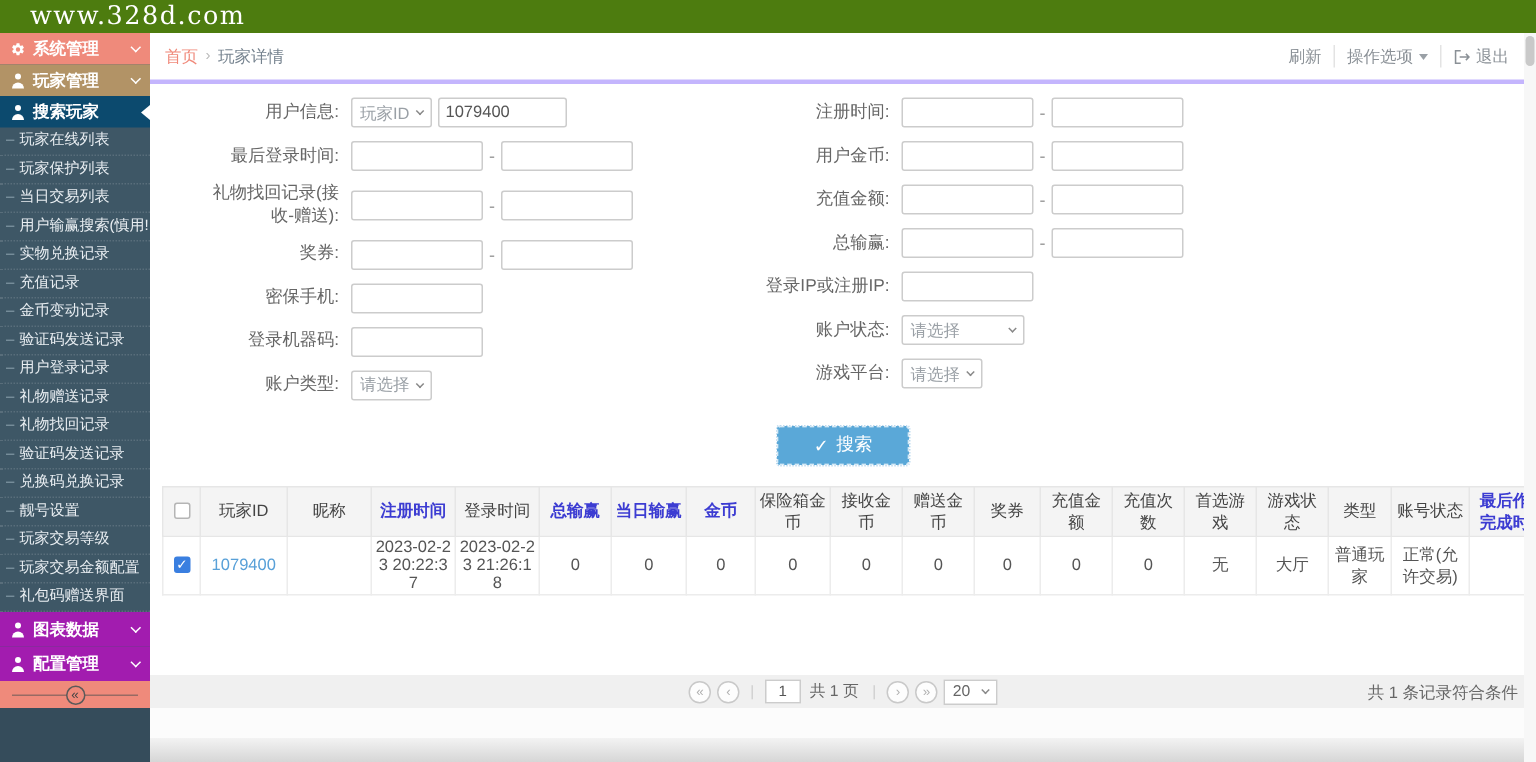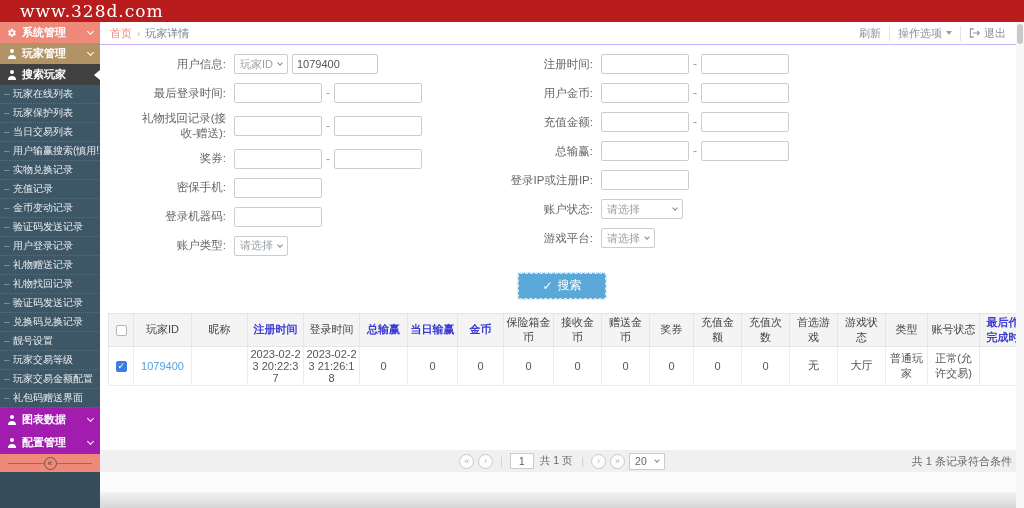--- a/index.html
+++ b/index.html
@@ -1,31 +1,31 @@
 <!DOCTYPE html>
 <html><head>
 <meta charset="utf-8">
 <style>
   *{box-sizing:border-box;margin:0;padding:0}
   html,body{width:1024px;height:508px;overflow:hidden}
   body{font-family:"Liberation Sans","DejaVu Sans",sans-serif;font-size:12px;background:#fff}
 
   
-  .topbar{height:22px;background:#b91c1c;color:#fff;display:flex;align-items:center;padding-left:20px}
+  .topbar{height:22px;background:#4d7c0f;color:#fff;display:flex;align-items:center;padding-left:20px}
   .watermark{font-family:"DejaVu Serif",serif;font-size:17px;letter-spacing:1px;line-height:22px}
 
   .app{display:flex;height:486px}
 
   
   .sidebar{width:100px;background:#3e5766;display:flex;flex-direction:column;flex-shrink:0}
   .group{height:21px;display:flex;align-items:center;gap:5px;padding:0 7px;color:#fff;
          font-size:11px;font-weight:bold;cursor:pointer;flex-shrink:0;white-space:nowrap}
   .g-pink{background:#ef8a7b}
   .g-tan{background:#b29366}
-  .g-active{background:#404040;position:relative}
+  .g-active{background:#0c4a6e;position:relative}
   .g-active::after{content:"";position:absolute;right:0;top:50%;transform:translateY(-50%);
          border:5px solid transparent;border-right:6px solid #fff;border-left:none}
   .chev{width:5px;height:5px;border-right:1.5px solid #fff;border-bottom:1.5px solid #fff;
         transform:rotate(45deg);margin-left:auto;margin-top:-3px;flex-shrink:0}
   .person{position:relative;width:10px;height:10px;flex-shrink:0}
   .person::before{content:"";position:absolute;top:0;left:3px;width:4px;height:4px;border-radius:50%;background:#fff}
   .person::after{content:"";position:absolute;bottom:0;left:1px;width:8px;height:4px;border-radius:4px 4px 0 0;background:#fff}
   .submenu{list-style:none}
   .submenu li{height:19px;line-height:18px;color:#e9eef2;font-size:10px;padding-left:13px;
         position:relative;border-bottom:1px dotted rgba(255,255,255,.14);white-space:nowrap;
@@ -33,21 +33,21 @@
   .submenu li::before{content:"–";position:absolute;left:4px;color:#8aa0ad}
   .bot .group{height:23px;background:#a21caf}
   .collapse-row{background:#ef8a7b;height:18px;display:flex;align-items:center;justify-content:center;position:relative;flex-shrink:0}
   .collapse-row::before{content:"";position:absolute;left:8px;right:8px;top:50%;height:1px;background:rgba(80,80,80,.55)}
   .collapse-btn{width:13px;height:13px;border-radius:50%;border:1px solid #5a5a5a;background:#ef8a7b;
         color:#444;font-size:9px;line-height:11px;text-align:center;position:relative;z-index:1;cursor:pointer}
   .side-fill{flex:1;background:#354c5b}
 
   
   main{flex:1;display:flex;flex-direction:column;position:relative;background:#fff;min-width:0}
-  .crumb-bar{height:23px;border-bottom:1px solid #c4b5fd;display:flex;align-items:center;padding:0 10px;flex-shrink:0}
+  .crumb-bar{height:34px;border-bottom:3px solid #c4b5fd;display:flex;align-items:center;padding:0 10px;flex-shrink:0}
   .crumb-home{color:#f0897a;font-size:11px;cursor:pointer}
   .crumb-sep{color:#bbb;margin:0 5px;font-size:10px}
   .crumb-cur{color:#76838f;font-size:11px}
   .crumb-actions{margin-left:auto;display:flex;align-items:center}
   .action{color:#8a9096;font-size:11px;padding:0 8px;display:flex;align-items:center;gap:4px;cursor:pointer}
   .action + .action{border-left:1px solid #e3e3e3}
   .caret{width:0;height:0;border-left:3px solid transparent;border-right:3px solid transparent;border-top:4px solid #9aa0a6}
 
   .content{flex:1;padding:8px 8px 0;overflow:hidden;display:flex;flex-direction:column}
   .form-grid{display:flex}

